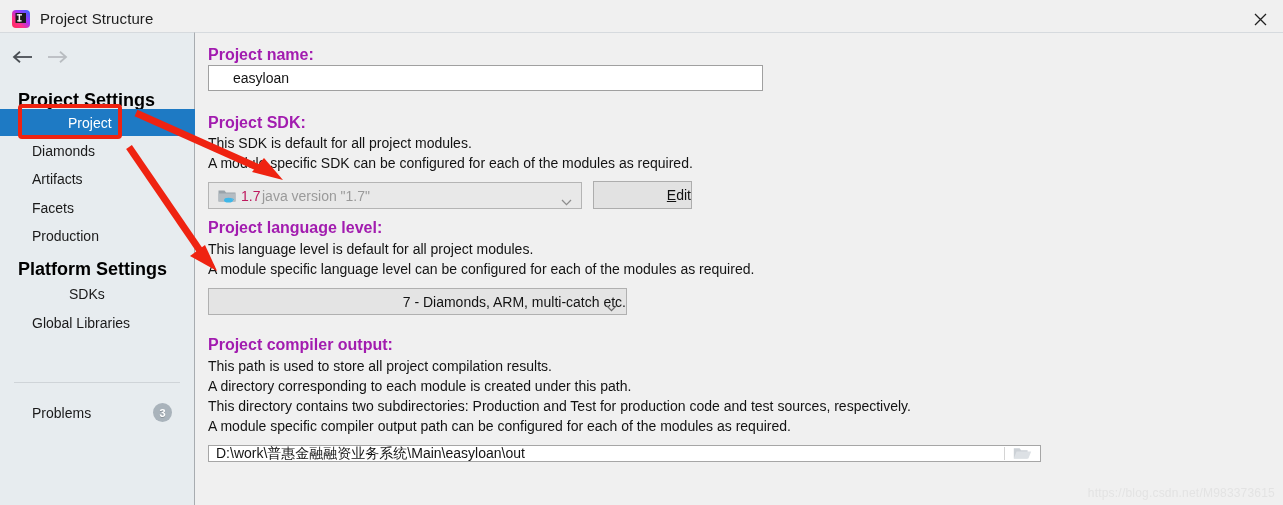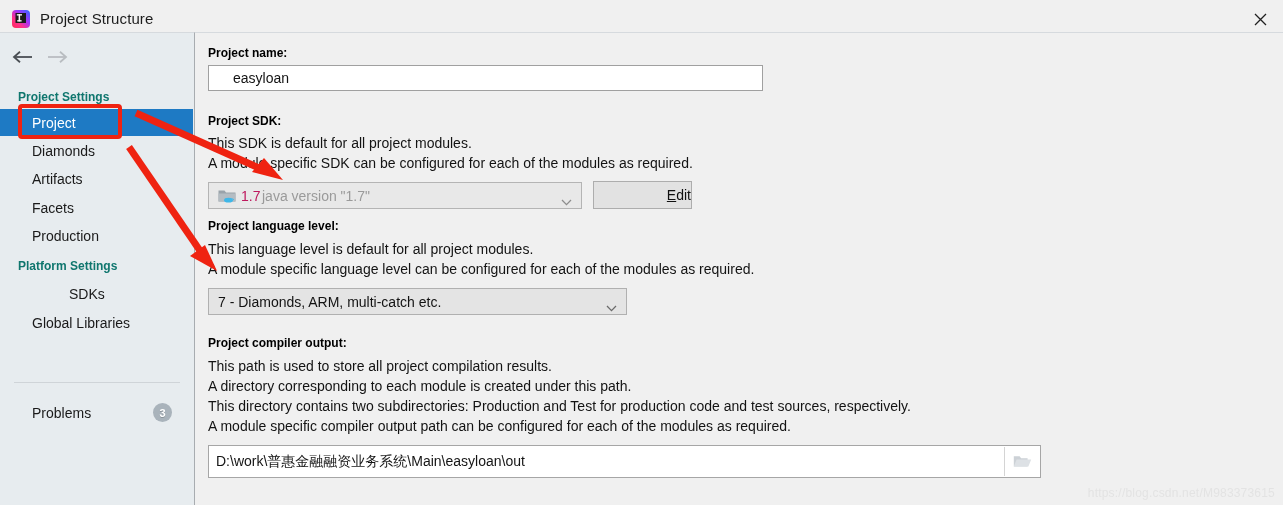--- a/index.html
+++ b/index.html
@@ -66,23 +66,23 @@
     top: 0;
     width: 26px; height: 24px;
     display: flex; align-items: center; justify-content: center;
   }
   .nav-back  { left: 0; }
   .nav-fwd   { left: 34px; }
 
   .group-head {
     position: absolute;
     left: 18px;
-    font-size: 12px;
+    font-size: 18px;
     font-weight: bold;
-    color: #0f766e;
+    color: #000000;
     white-space: nowrap;
   }
   .nav-item {
     position: absolute;
     left: 0;
     width: 193px; height: 27px;
     font-size: 14px;
     color: #1a1a1a;
     display: flex;
     align-items: center;
@@ -125,23 +125,23 @@
   
   .main {
     position: absolute;
     left: 195px; top: 32px;
     width: 1088px; height: 473px;
     background: #f0f0f0;
     border-top: 1px solid #d6dade;
   }
   .sec-title {
     position: absolute;
-    font-size: 12px;
+    font-size: 16px;
     font-weight: bold;
-    color: #000000;
+    color: #a21caf;
     white-space: nowrap;
   }
   .sec-line {
     position: absolute;
     font-size: 14px;
     color: #131313;
     white-space: nowrap;
   }
 
   
@@ -305,21 +305,21 @@
       <div class="nav-arrow nav-fwd">
         <svg width="22" height="14" viewBox="0 0 22 14">
           <path d="M2,7 L20,7" stroke="#b9bdc1" stroke-width="1.8" fill="none"></path>
           <path d="M14,1.8 L20,7 L14,12.2" stroke="#b9bdc1" stroke-width="1.8" fill="none"></path>
         </svg>
       </div>
     </div>
 
     <div class="group-head" style="top:57px;">Project Settings</div>
 
-    <div class="nav-item selected" style="top:76px;">
+    <div class="nav-item selected" style="top:76px;padding-left:36px;">
       <span class="lbl">Project</span>
     </div>
     <div class="nav-item" style="top:104px;">
       <span class="lbl">Diamonds</span>
     </div>
     <div class="nav-item" style="top:132px;">
       <span class="lbl">Artifacts</span>
     </div>
     <div class="nav-item" style="top:161px;">
       <span class="lbl">Facets</span>
@@ -375,36 +375,36 @@
     </div>
 
     <div class="btn" style="left:398px; top:148px; width:99px; height:28px;">
       <span><span class="mn">E</span><span>dit</span></span>
     </div>
 
     <div class="sec-title" style="left:13px; top:186px;">Project language level:</div>
     <div class="sec-line" style="left:13px; top:208px;">This language level is default for all project modules.</div>
     <div class="sec-line" style="left:13px; top:228px;">A module specific language level can be configured for each of the modules as required.</div>
 
-    <div class="combo enabled" style="left:13px; top:255px; width:419px; height:27px;">
+    <div class="combo enabled" style="left:13px; top:255px; width:419px; height:27px;justify-content:flex-end;">
       <span style="padding-left:9px;">7 - Diamonds, ARM, multi-catch etc.</span>
       <span class="chev">
         <svg width="11" height="7" viewBox="0 0 11 7">
           <path d="M1,1 L5.5,5.6 L10,1" stroke="#6b6b6b" stroke-width="1.3" fill="none"></path>
         </svg>
       </span>
     </div>
 
     <div class="sec-title" style="left:13px; top:303px;">Project compiler output:</div>
     <div class="sec-line" style="left:13px; top:325px;">This path is used to store all project compilation results.</div>
     <div class="sec-line" style="left:13px; top:345px;">A directory corresponding to each module is created under this path.</div>
     <div class="sec-line" style="left:13px; top:365px;">This directory contains two subdirectories: Production and Test for production code and test sources, respectively.</div>
     <div class="sec-line" style="left:13px; top:385px;">A module specific compiler output path can be configured for each of the modules as required.</div>
 
-    <div class="pathfield" style="left:13px; top:412px; width:833px; height:33px;">
+    <div class="pathfield" style="left:13px; top:412px; width:833px; height:17px;">
       <span class="val">D:\work\普惠金融融资业务系统\Main\easyloan\out</span>
       <span class="browse-btn">
         <svg width="19" height="15" viewBox="0 0 19 15">
           <path d="M0.8,2.2 L6.6,2.2 L8.1,4.3 L14.6,4.3 L14.6,12.6 L0.8,12.6 Z" fill="#ccd1d6"></path>
           <path d="M3.6,5.6 L18.2,5.6 L15.4,12.6 L0.8,12.6 Z" fill="#dde1e5"></path>
         </svg>
       </span>
     </div>
   </div>
 

